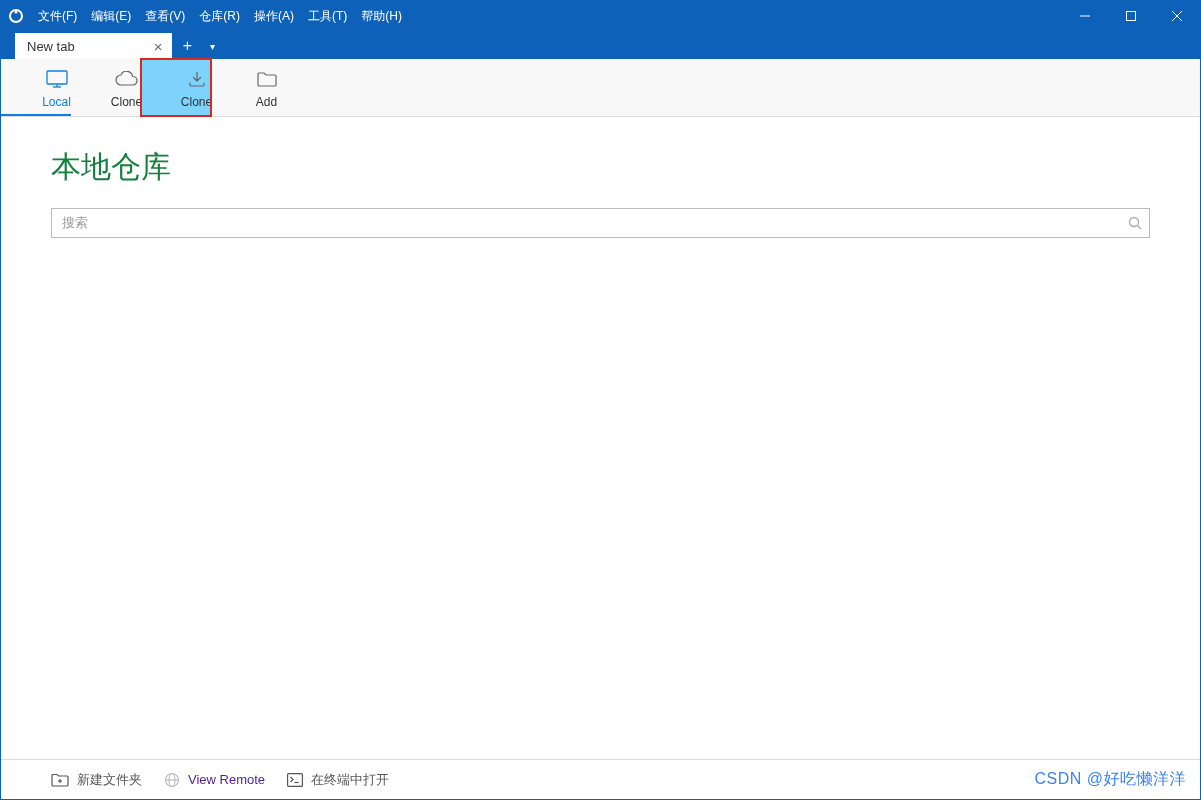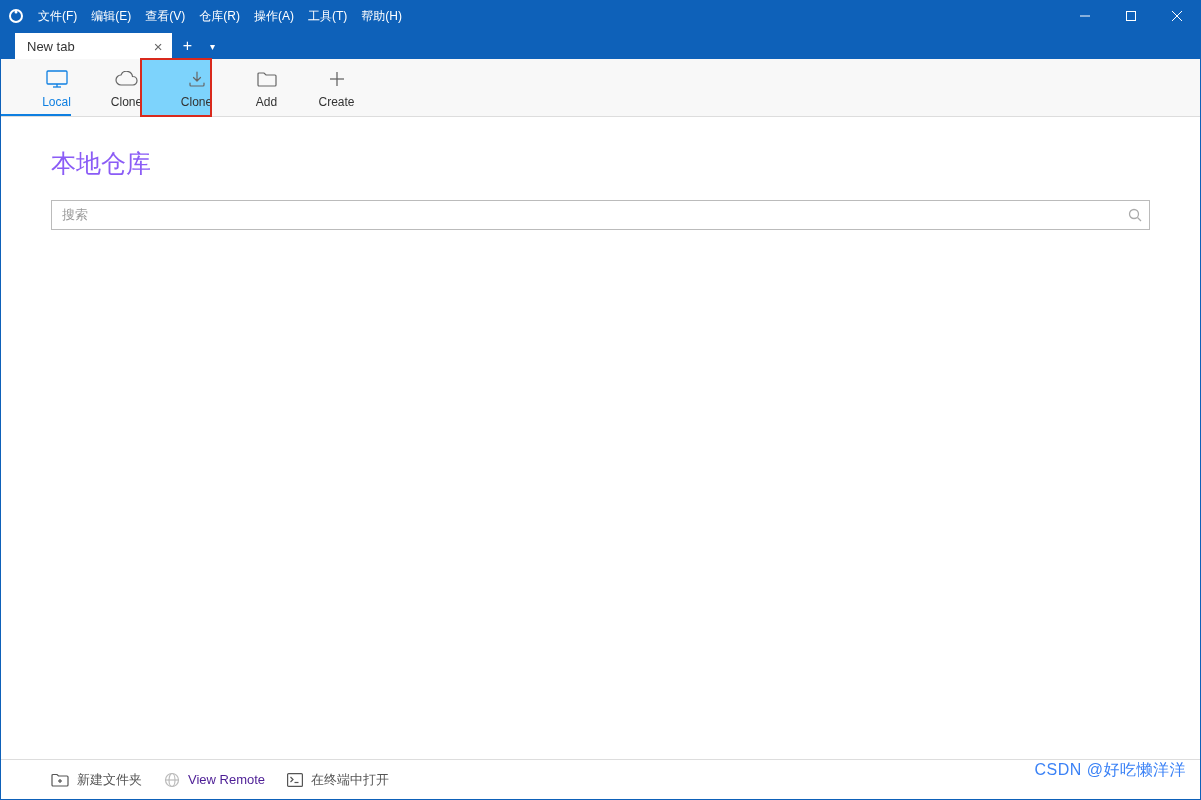--- a/index.html
+++ b/index.html
@@ -19,29 +19,29 @@
 .new-tab-btn { width: 30px; height: 26px; display: flex; align-items: center; justify-content: center; color: #fff; cursor: pointer; font-size: 16px; }
 .tab-dropdown { width: 20px; height: 26px; display: flex; align-items: center; justify-content: center; color: #fff; cursor: pointer; font-size: 10px; }
 
 .toolbar { height: 58px; background: #f8f8f8; border-bottom: 1px solid #ddd; display: flex; }
 .tool-btn { width: 70px; display: flex; flex-direction: column; align-items: center; justify-content: center; cursor: pointer; gap: 6px; font-size: 12px; color: #333; padding-top: 4px; border-bottom: 2px solid transparent; padding-left: 41px; }
 .tool-btn.active { color: #0e7fe1; border-bottom: 2px solid #0e7fe1; }
 .tool-btn.highlighted { outline: 2px solid #d9291c; outline-offset: -1px; background: #7dd3fc; }
 .tool-icon { height: 20px; display: flex; align-items: center; justify-content: center; }
 
 .main { flex: 1; padding: 30px 50px 0 50px; overflow: auto; }
-.heading { font-size: 25px; color: #8b5cf6; font-weight: 400; margin-bottom: 20px; }
+.heading { font-size: 30px; color: #15803d; font-weight: 400; margin-bottom: 20px; }
 .search-wrap { position: relative; }
 .search-input { width: 100%; height: 30px; border: 1px solid #bbb; padding: 0 32px 0 10px; font-size: 13px; color: #333; outline: none; font-family: Liberation Mono, monospace; }
 .search-input::placeholder { color: #999; }
 .search-icon-inner { position: absolute; right: 8px; top: 50%; transform: translateY(-50%); color: #aaa; }
 .hint { text-align: center; margin-top: 42px; font-size: 13px; }
 .hint-link { color: #1f7aed; cursor: pointer; }
 
-.statusbar { height: 40px; border-top: 1px solid #ddd; display: flex; padding: 0 14px 0 50px; font-size: 13px; color: #555; gap: 22px; }
+.statusbar { height: 40px; border-top: 1px solid #ddd; display: flex; align-items: center; padding: 0 14px 0 50px; font-size: 13px; color: #555; gap: 22px; }
 .status-item { display: flex; align-items: center; gap: 8px; cursor: pointer; }
 .status-item.disabled { color: #4c1d95; cursor: default; }
 .watermark { margin-left: auto; color: #3b82f6; font-size: 16px; letter-spacing: .5px; }
 
 svg { display: block; }
 </style>
 </head>
 <body>
 
 <div class="titlebar">
@@ -122,29 +122,20 @@
     <span>Clone</span>
   </div>
   <div class="tool-btn">
     <div class="tool-icon">
       <svg width="20" height="16" viewBox="0 0 20 16">
           <path d="M1 3a1 1 0 0 1 1-1h5l2 2h9a1 1 0 0 1 1 1v9a1 1 0 0 1-1 1H2a1 1 0 0 1-1-1V3z" fill="none" stroke="#666" stroke-width="1.2"></path>
         </svg>
     </div>
     <span>Add</span>
   </div>
-  <div class="tool-btn">
-    <div class="tool-icon">
-      <svg width="16" height="16" viewBox="0 0 16 16">
-          <line x1="8" y1="1" x2="8" y2="15" stroke="#666" stroke-width="1.3"></line>
-          <line x1="1" y1="8" x2="15" y2="8" stroke="#666" stroke-width="1.3"></line>
-        </svg>
-    </div>
-    <span>Create</span>
-  </div>
 </div>
 
 <div class="main">
   <h1 class="heading">本地仓库</h1>
   <div class="search-wrap">
     <input type="text" class="search-input" placeholder="搜索" style="">
     <span class="search-icon-inner">
       <svg width="14" height="14" viewBox="0 0 14 14">
           <circle cx="6" cy="6" r="4.5" fill="none" stroke="#aaa" stroke-width="1.3"></circle>
           <line x1="9.5" y1="9.5" x2="13" y2="13" stroke="#aaa" stroke-width="1.3"></line>

